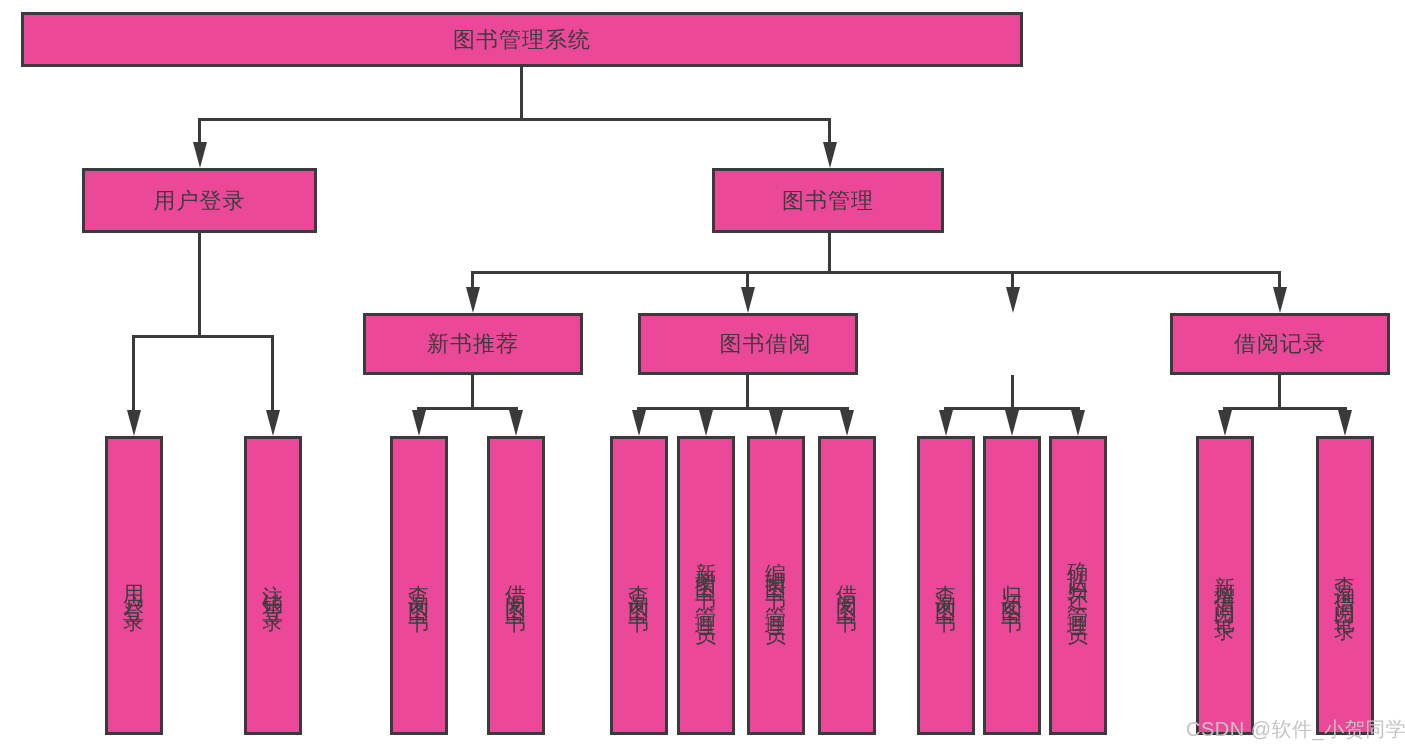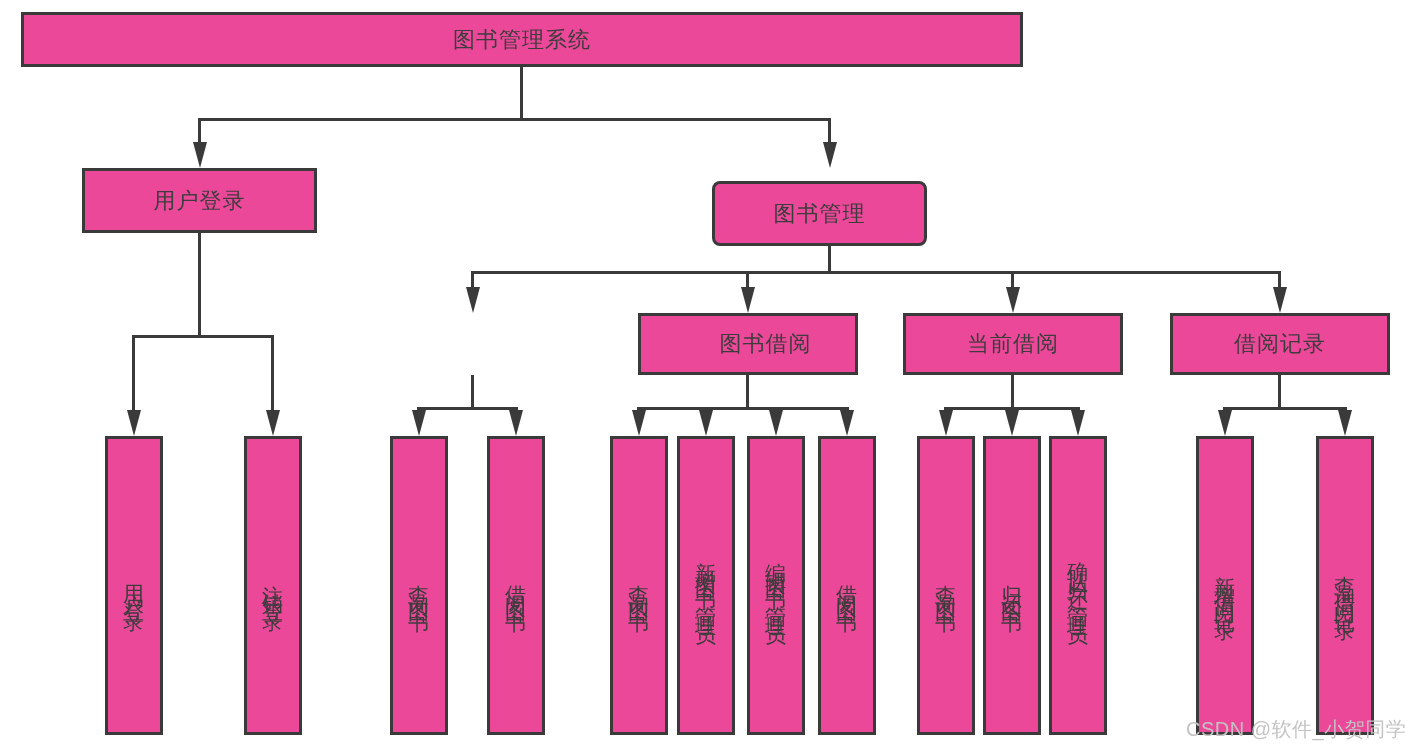--- a/index.html
+++ b/index.html
@@ -85,26 +85,26 @@
 
   <div class="vline" style="left:1278px; top:375px; height:32px;"></div>
   <div class="hline" style="left:1223px; top:407px; width:124px;"></div>
   <div class="arrow" style="left:1218px; top:410px;"></div>
   <div class="arrow" style="left:1338px; top:410px;"></div>
 
   <div class="box hbox" style="left:21px; top:12px; width:1002px; height:55px;">图书管理系统</div>
 
   <div class="box hbox" style="left:82px; top:168px; width:235px; height:65px;">用户登录</div>
 
-  <div class="box hbox" style="left:712px; top:181px; width:215px; height:65px;border-radius:8px;">图书管理</div>
+  <div class="box hbox" style="left:712px; top:168px; width:232px; height:65px;">图书管理</div>
 
+  <div class="box hbox" style="left:363px; top:313px; width:220px; height:62px;">新书推荐</div>
 
   <div class="box hbox" style="left:638px; top:313px; width:220px; height:62px;padding-left:35px;">图书借阅</div>
 
-  <div class="box hbox" style="left:903px; top:313px; width:220px; height:62px;">当前借阅</div>
 
   <div class="box hbox" style="left:1170px; top:313px; width:220px; height:62px;">借阅记录</div>
 
   <div class="box vbox" style="left:105px; top:436px; width:58px; height:299px;">
     <span class="vtext">用户登录</span>
   </div>
 
   <div class="box vbox" style="left:244px; top:436px; width:58px; height:299px;">
     <span class="vtext">注销登录</span>
   </div>

